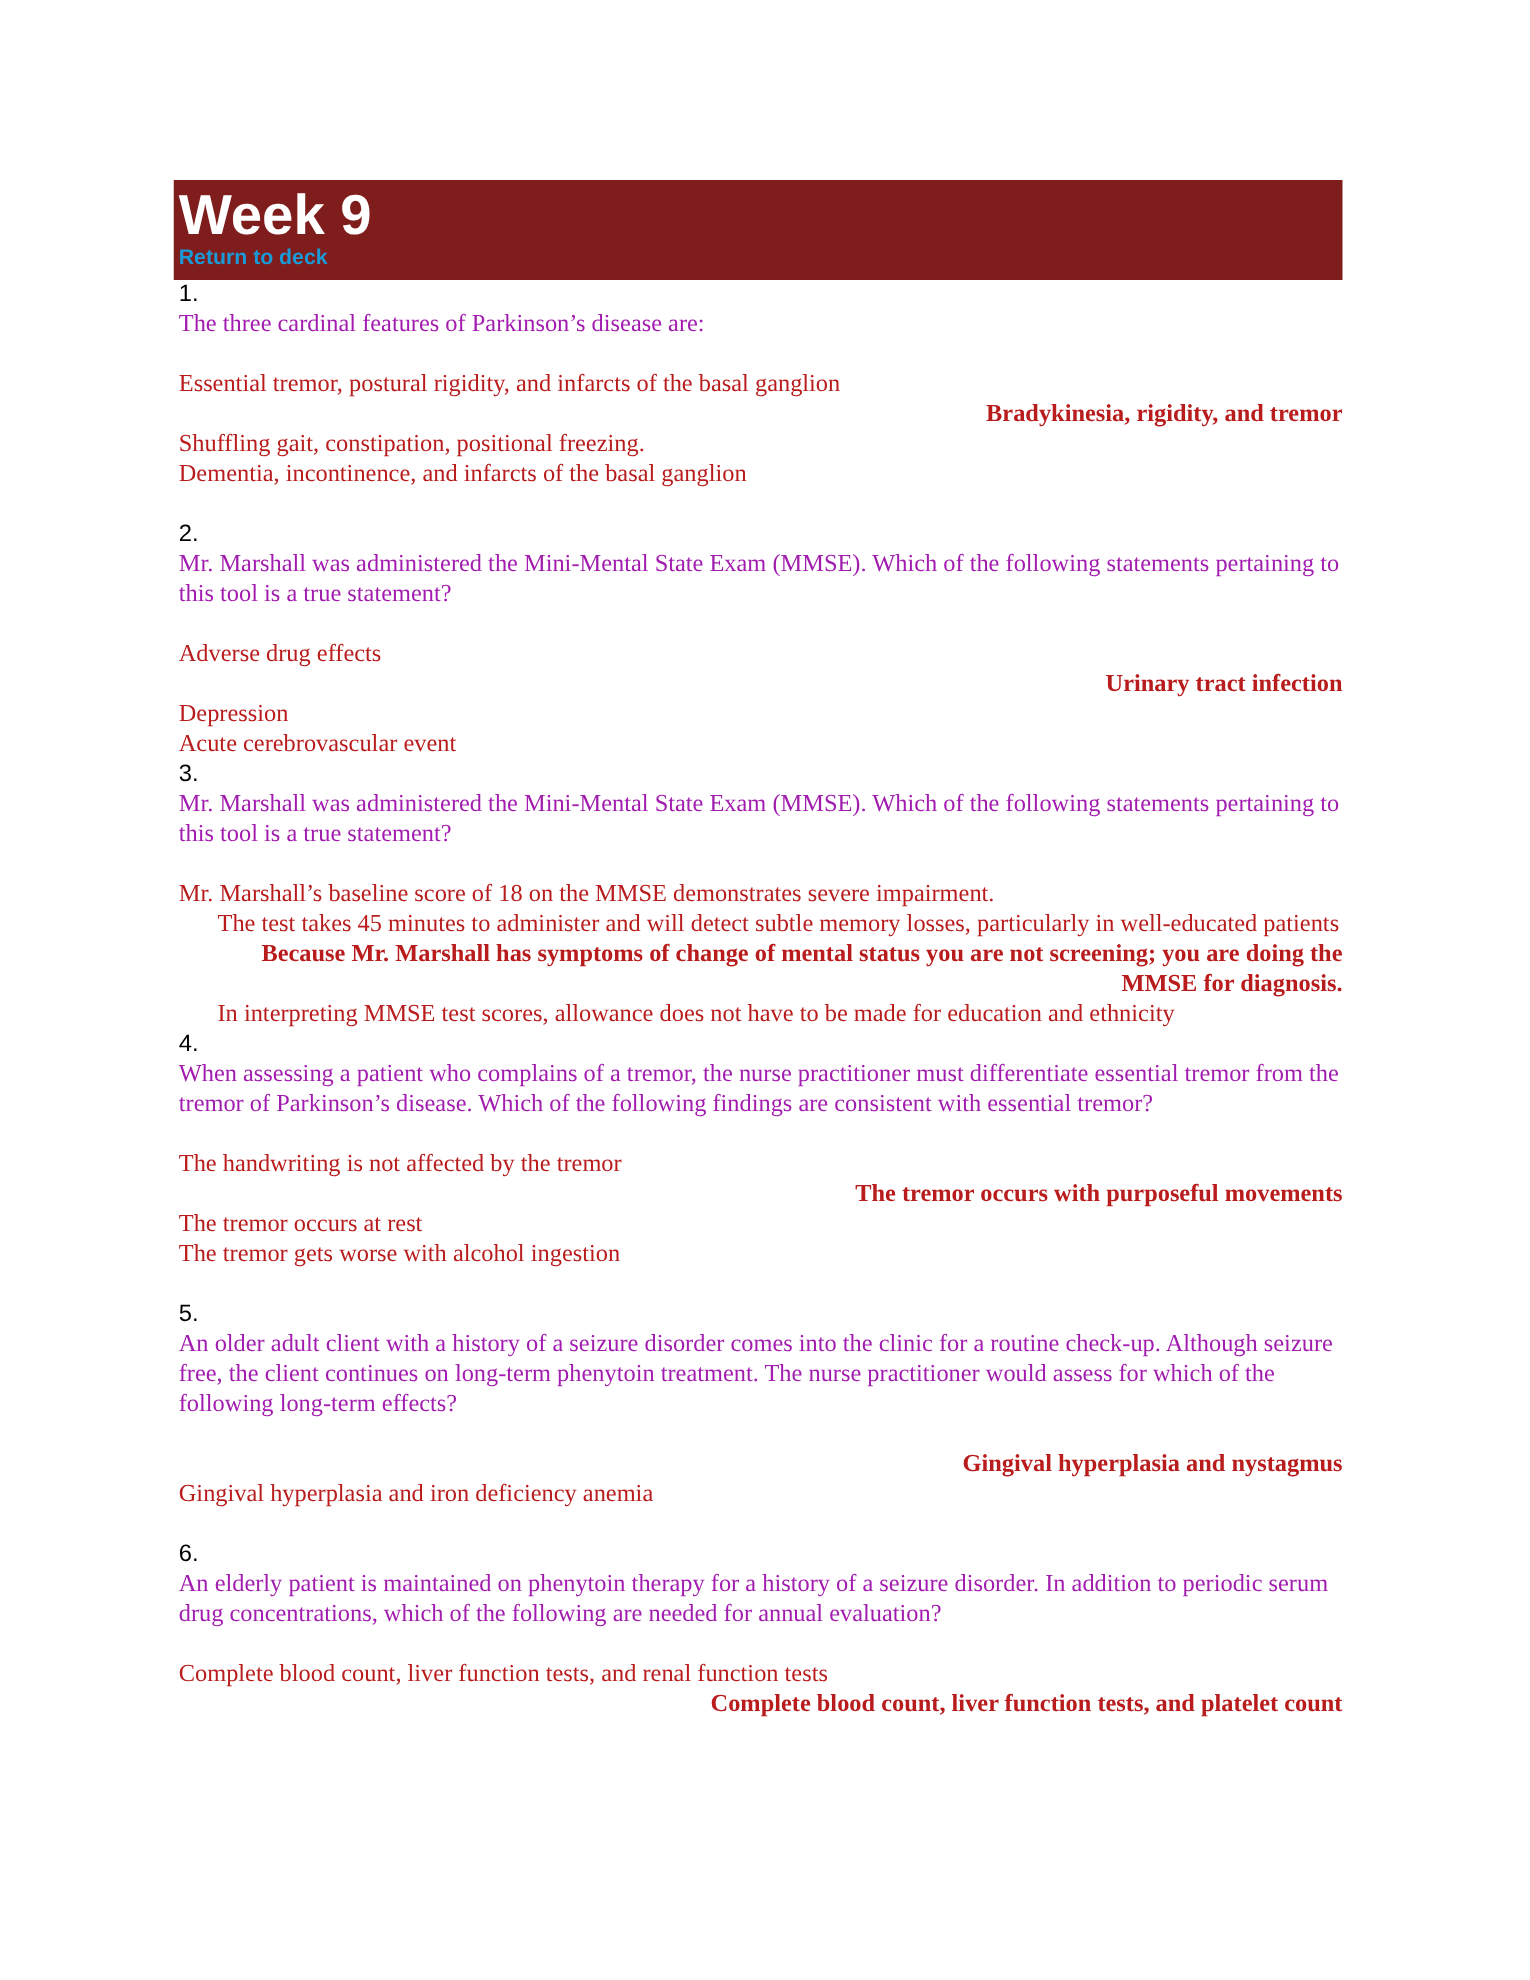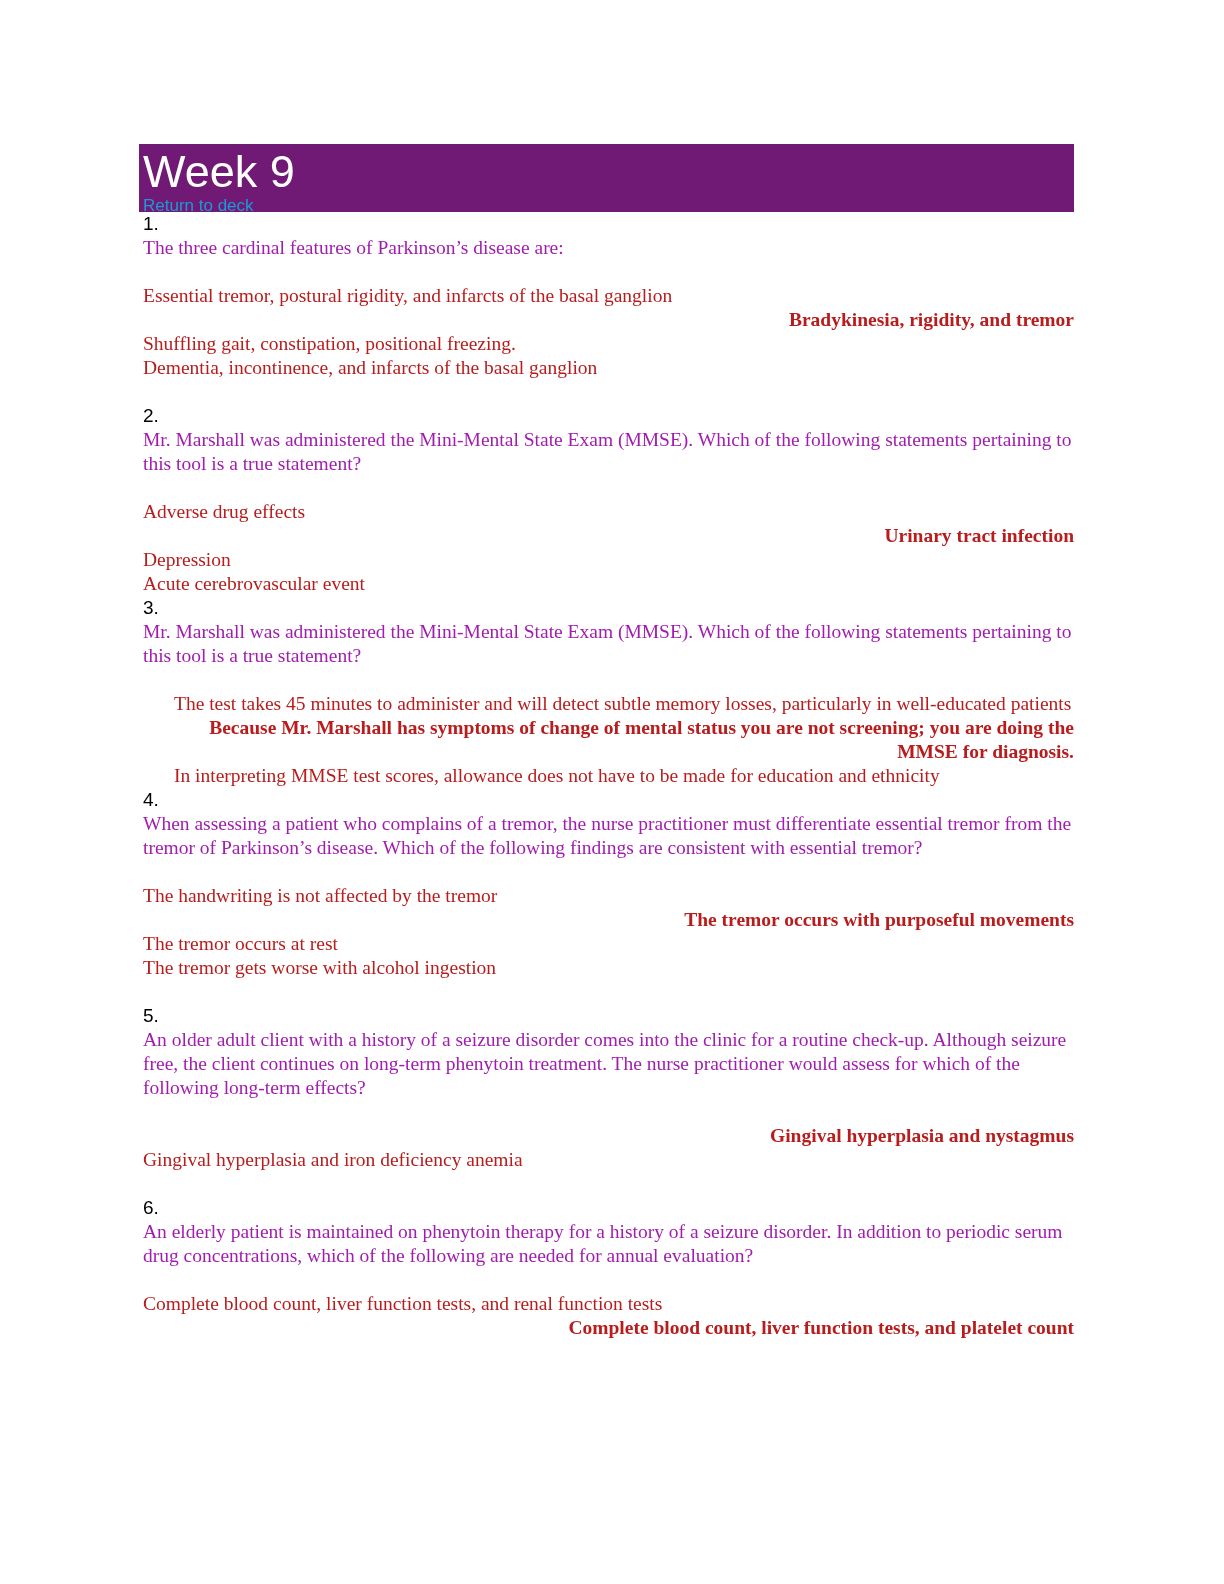--- a/index.html
+++ b/index.html
@@ -1,18 +1,18 @@
 <!DOCTYPE html>
 <html><head>
 <meta charset="utf-8">
 <style>
   html, body { margin: 0; padding: 0; background: #ffffff; }
   body { width: 1224px; height: 1584px; position: relative; overflow: hidden; }
   .page { position: absolute; left: 139px; top: 144px; width: 935px; }
-  .header { background: #701a75; height: 68px; position: relative; }
+  .header { background: #7f1d1d; height: 80px; position: relative; font-weight: bold; }
   .title { position: absolute; left: 4px; top: 2px; font-family: "Liberation Sans", sans-serif; font-size: 45px; color: #ffffff; line-height: 52px; }
   .back-link { position: absolute; left: 4px; top: 52px; font-family: "Liberation Sans", sans-serif; font-size: 17px; color: #1a9bd7; line-height: 20px; text-decoration: none; text-align: center; }
   .content { padding-left: 4px; }
   .qnum { font-family: "Liberation Sans", sans-serif; font-size: 19px; color: #000; line-height: 24px; }
   .qtext { font-family: "Liberation Serif", serif; font-size: 19.5px; color: #a21caf; line-height: 24px; }
   .opt { font-family: "Liberation Serif", serif; font-size: 19.5px; color: #b91c1c; line-height: 24px; }
   .opt.correct { font-weight: bold; text-align: right; }
   .opt.indent { text-indent: 31px; }
   .gap { height: 24px; }
 </style>
@@ -45,20 +45,21 @@
       <div class="opt">Adverse drug effects</div>
       <div class="opt correct">Urinary tract infection</div>
       <div class="opt">Depression</div>
       <div class="opt">Acute cerebrovascular event</div>
     </div>
 
     <div>
       <div class="qnum">3.</div>
       <div class="qtext">Mr. Marshall was administered the Mini-Mental State Exam (MMSE). Which of the following statements pertaining to this tool is a true statement?</div>
       <div class="gap"></div>
+      <div class="opt">Mr. Marshall’s baseline score of 18 on the MMSE demonstrates severe impairment.</div>
       <div class="opt indent">The test takes 45 minutes to administer and will detect subtle memory losses, particularly in well-educated patients</div>
       <div class="opt correct indent">Because Mr. Marshall has symptoms of change of mental status you are not screening; you are doing the MMSE for diagnosis.</div>
       <div class="opt indent">In interpreting MMSE test scores, allowance does not have to be made for education and ethnicity</div>
     </div>
 
     <div>
       <div class="qnum">4.</div>
       <div class="qtext">When assessing a patient who complains of a tremor, the nurse practitioner must differentiate essential tremor from the tremor of Parkinson’s disease. Which of the following findings are consistent with essential tremor?</div>
       <div class="gap"></div>
       <div class="opt">The handwriting is not affected by the tremor</div>

